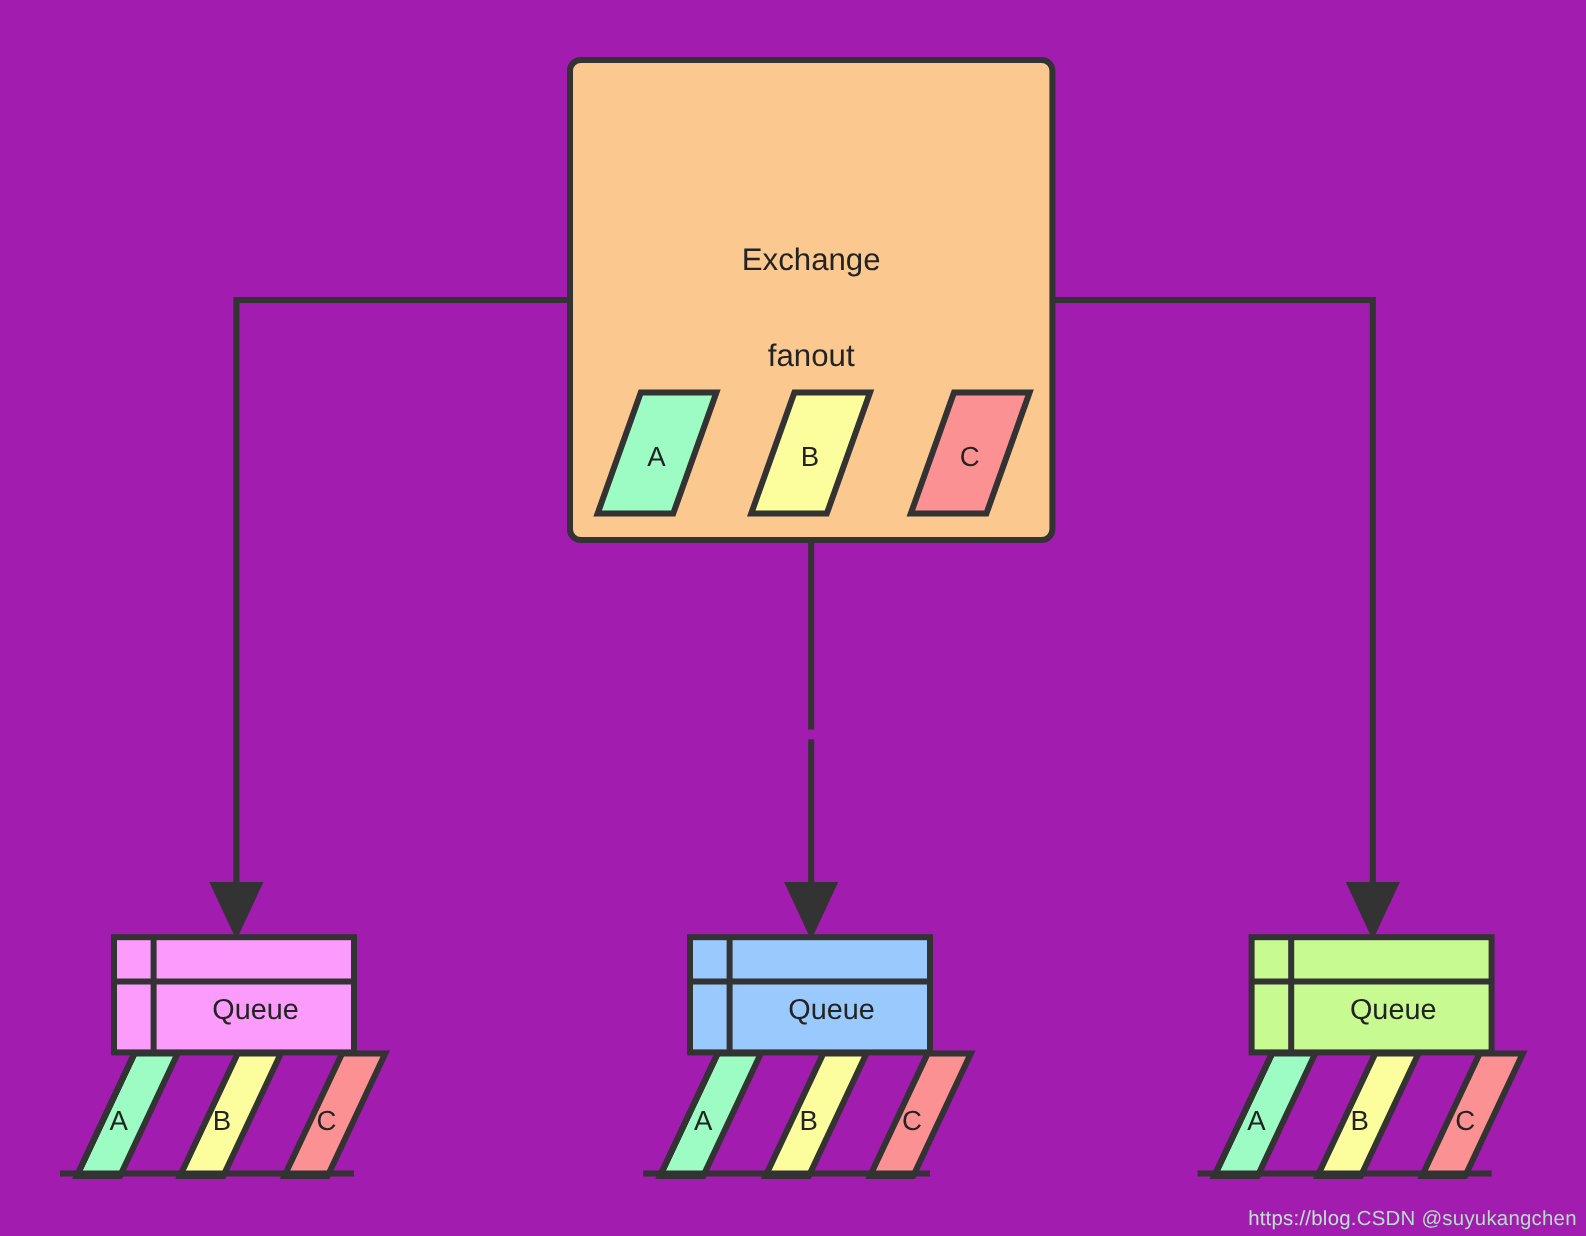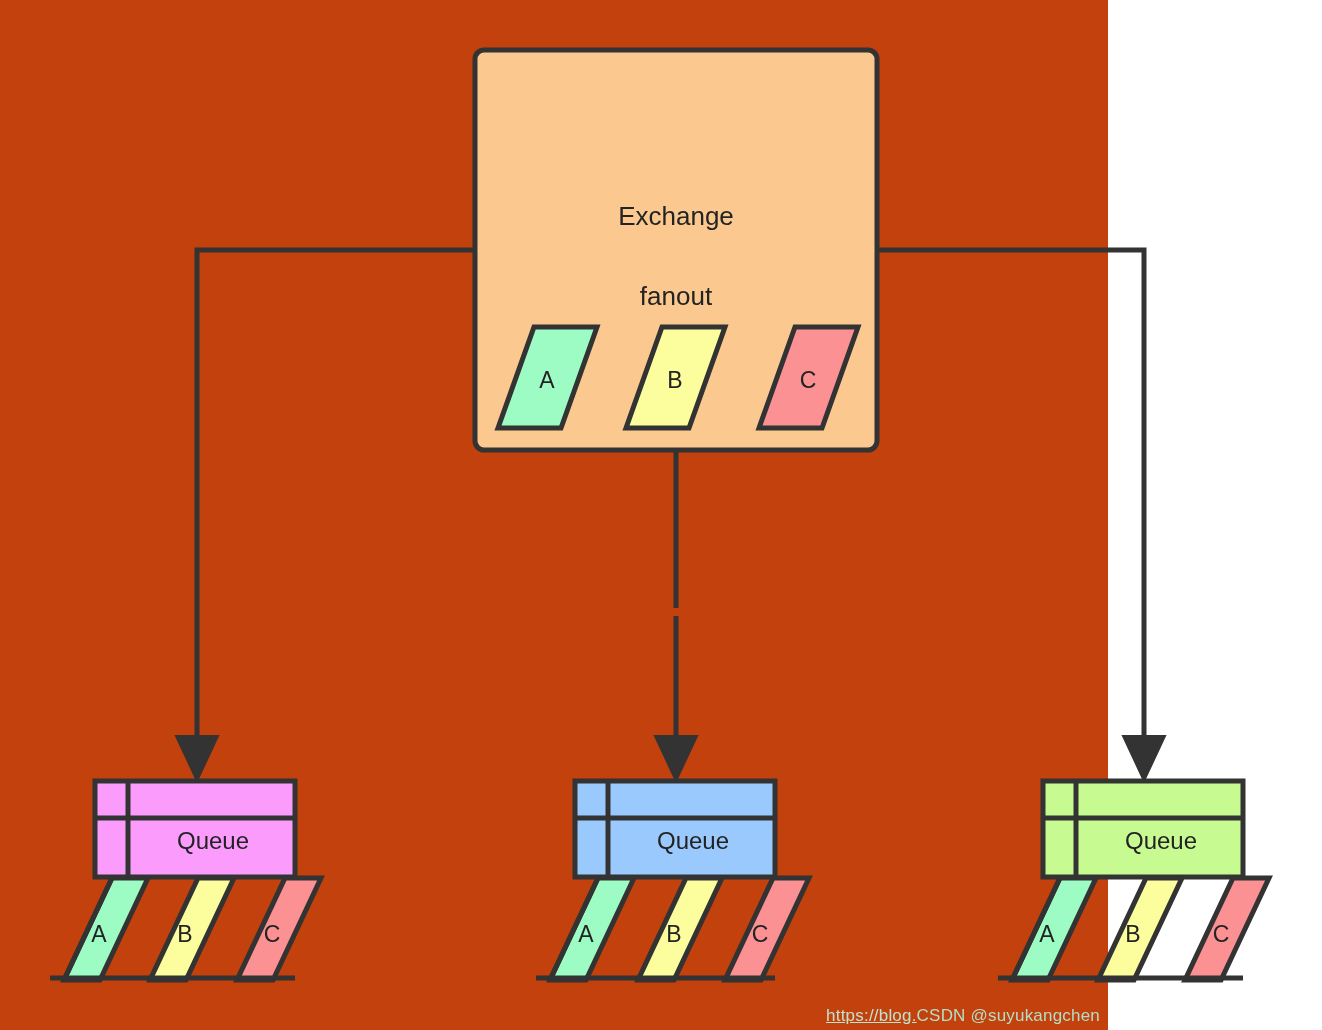--- a/index.html
+++ b/index.html
@@ -7,23 +7,23 @@
     padding: 0;
   }
   body {
     width: 1322px;
     height: 1030px;
     overflow: hidden;
     font-family: "Liberation Sans", sans-serif;
   }
   #canvas {
     position: relative;
-    width: 1108px;
+    width: 1322px;
     height: 1030px;
-    background: #c2410c;
+    background: #a21caf;
   }
   #diagram-svg {
     position: absolute;
     top: 0;
     left: 0;
     width: 1322px;
     height: 1030px;
   }
   .node-label {
     font-family: "Liberation Sans", sans-serif;
@@ -47,21 +47,20 @@
     bottom: 4px;
     font-family: "Liberation Sans", sans-serif;
     font-size: 17px;
     color: #b4ddc6;
     white-space: nowrap;
     letter-spacing: 0.2px;
     pointer-events: none;
   }
   .watermark .wm-dim {
     color: #bde3cf;
-    text-decoration: underline;
   }
 </style>
 </head>
 <body>
 
 <div id="canvas">
 
   <svg id="diagram-svg" viewBox="0 0 1322 1030">
 
     <g>

